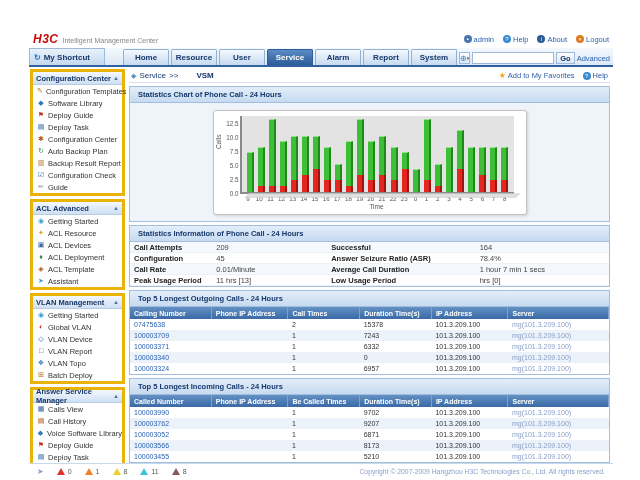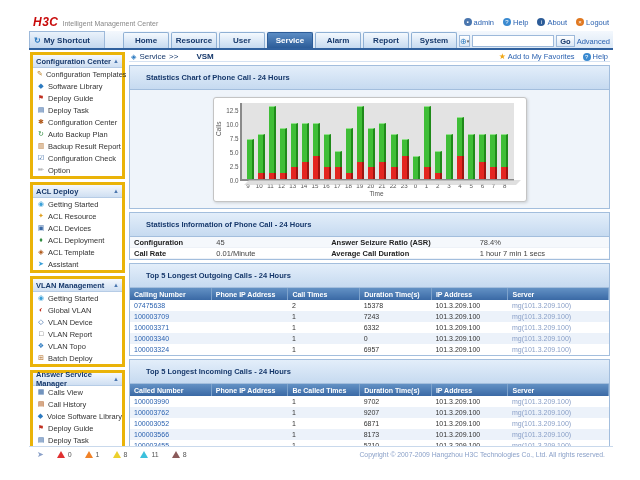--- a/index.html
+++ b/index.html
@@ -1,20 +1,20 @@
 <!DOCTYPE html>
 <html><head>
 <meta charset="utf-8">
 <style>
   * { margin:0; padding:0; box-sizing:border-box; }
   html,body { width:640px; height:480px; background:#fff; font-family:"Liberation Sans",sans-serif; overflow:hidden; }
   .app { position:absolute; left:29px; top:13px; width:584px; height:450px; background:#fff; font-size:8px; color:#333; }
 
   
-  .hdr1 { height:18px; display:flex; justify-content:space-between; align-items:center; padding:0 4px; }
+  .hdr1 { height:18px; display:flex; justify-content:space-between; align-items:center; padding:0 4px;margin-top:17px; }
   .logo { display:flex; align-items:baseline; gap:4px; }
   .logo-main { color:#c80a0a; font-weight:bold; font-style:italic; font-size:12px; letter-spacing:.5px; }
   .logo-sub { color:#888; font-size:7px; }
   .user-links { display:flex; align-items:center; gap:9px; }
   .ulink { display:inline-flex; align-items:center; gap:2px; color:#2b62b0; font-size:7.5px; cursor:pointer; }
   .ulink-ico { display:inline-flex; width:8px; height:8px; border-radius:50%; color:#fff; font-size:6px; line-height:8px; align-items:center; justify-content:center; }
 
   
   .hdr2 { height:19px; display:flex; align-items:flex-end; background:linear-gradient(#f4f8fd,#dbe8f6); border-bottom:2px solid #31619e; }
   .shortcut { width:97px; height:17px; display:flex; align-items:center; gap:3px; padding-left:4px; background:linear-gradient(#eaf2fb,#c3d7ee); border:1px solid #9db9da; border-bottom:none; color:#16386b; font-size:8px; font-weight:bold; cursor:pointer; }
@@ -42,21 +42,21 @@
   .crumbbar { height:14px; display:flex; justify-content:space-between; align-items:center; padding:0 2px; border-bottom:1px solid #d5e2f2; }
   .crumb { display:flex; align-items:center; gap:3px; color:#16386b; font-size:8px; }
   .crumb b { font-weight:bold;margin-left:15px; }
   .crumb-ico { color:#2c7ac0; font-size:7px; }
   .crumb-right { display:flex; align-items:center; gap:8px; }
   .fav, .bc-help { display:inline-flex; align-items:center; gap:2px; color:#2b62b0; font-size:7.5px; cursor:pointer; }
   .star { color:#f0a818; font-size:8px; }
   .qmark { display:inline-flex; width:8px; height:8px; border-radius:50%; background:#3a8ad0; color:#fff; font-size:6px; align-items:center; justify-content:center; }
 
   .panel { border:1px solid #a3bedd; margin-top:3px; background:#fff; }
-  .panel-hd { height:24px; display:flex; align-items:center; padding:0 16px; background:linear-gradient(#e3eefa,#c6daf0); border-bottom:1px solid #a3bedd; color:#16386b; font-weight:bold; font-size:7.5px; }
+  .panel-hd { height:16px; display:flex; align-items:center; padding:0 8px; background:linear-gradient(#e3eefa,#c6daf0); border-bottom:1px solid #a3bedd; color:#16386b; font-weight:bold; font-size:7.5px; }
 
   
   .chart-body { height:118px; background:#eff4fa; display:flex; align-items:center; justify-content:center; }
   .chart-card { width:314px; background:#fff; border:1px solid #c4c4c4; border-radius:3px; box-shadow:1px 1px 3px rgba(0,0,0,.15); padding:5px 12px 2px 26px; position:relative; }
   .ylab { position:absolute; left:1px; top:38px; transform:rotate(-90deg); transform-origin:left top; font-size:6.5px; color:#555; }
   .plot-wrap { position:relative; }
   .plot { height:78px; background:#e3e3e3; border-left:2px solid #8a8a8a; border-bottom:2px solid #8a8a8a; position:relative; }
   .floor { position:absolute; left:2px; bottom:-6px; width:100%; height:5px; background:#d2d2d2; transform:skewX(-45deg); transform-origin:bottom left; opacity:.7; }
   .bars { position:absolute; left:0; right:0; top:0; bottom:0; display:flex; align-items:flex-end; justify-content:space-around; padding:0 3px; }
   .bar { width:7px; display:flex; flex-direction:column; justify-content:flex-end; }
@@ -182,26 +182,26 @@
           <div class="side-item">
             <span class="side-ico" style="color:#b06a20">▥</span>
             <span>Backup Result Report</span>
           </div>
           <div class="side-item">
             <span class="side-ico" style="color:#3a69a5">☑</span>
             <span>Configuration Check</span>
           </div>
           <div class="side-item">
             <span class="side-ico" style="color:#888888">✏</span>
-            <span>Option</span>
+            <span>Guide</span>
           </div>
         </div>
         <div class="side-sec">
           <div class="side-hd">
-            <span>ACL Deploy</span>
+            <span>ACL Advanced</span>
             <span class="col">▲</span>
           </div>
           <div class="side-item">
             <span class="side-ico" style="color:#3aa0d8">◉</span>
             <span>Getting Started</span>
           </div>
           <div class="side-item">
             <span class="side-ico" style="color:#e0a020">✦</span>
             <span>ACL Resource</span>
           </div>
@@ -438,30 +438,42 @@
               <div class="xlab">Time</div>
             </div>
           </div>
         </div>
       </div>
 
       <div class="panel">
         <div class="panel-hd">Statistics Information of Phone Call - 24 Hours</div>
         <div id="stats-table">
             <div class="stats-row">
+              <div class="s-l1">Call Attempts</div>
+              <div class="s-v1">209</div>
+              <div class="s-l2">Successful</div>
+              <div class="s-v2">164</div>
+            </div>
+            <div class="stats-row">
               <div class="s-l1">Configuration</div>
               <div class="s-v1">45</div>
               <div class="s-l2">Answer Seizure Ratio (ASR)</div>
               <div class="s-v2">78.4%</div>
             </div>
             <div class="stats-row">
               <div class="s-l1">Call Rate</div>
               <div class="s-v1">0.01/Minute</div>
               <div class="s-l2">Average Call Duration</div>
               <div class="s-v2">1 hour 7 min 1 secs</div>
+            </div>
+            <div class="stats-row">
+              <div class="s-l1">Peak Usage Period</div>
+              <div class="s-v1">11 hrs [13]</div>
+              <div class="s-l2">Low Usage Period</div>
+              <div class="s-v2">hrs [0]</div>
             </div>
           </div>
       </div>
 
       <div class="panel">
         <div class="panel-hd">Top 5 Longest Outgoing Calls - 24 Hours</div>
         <table id="outgoing-table">
             <colgroup>
               <col class="c0">
               <col class="c1">

